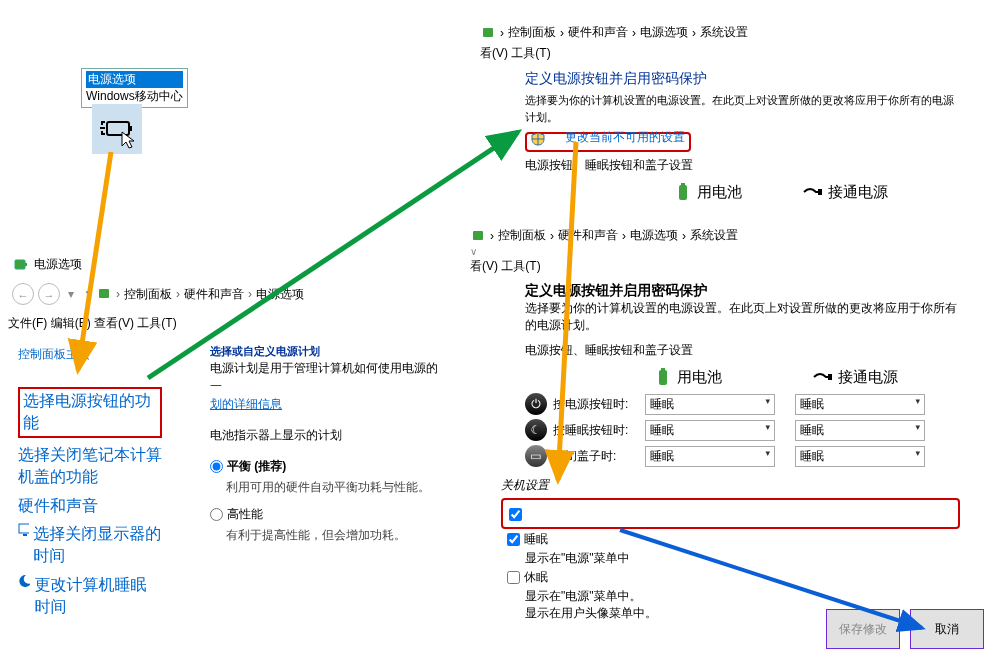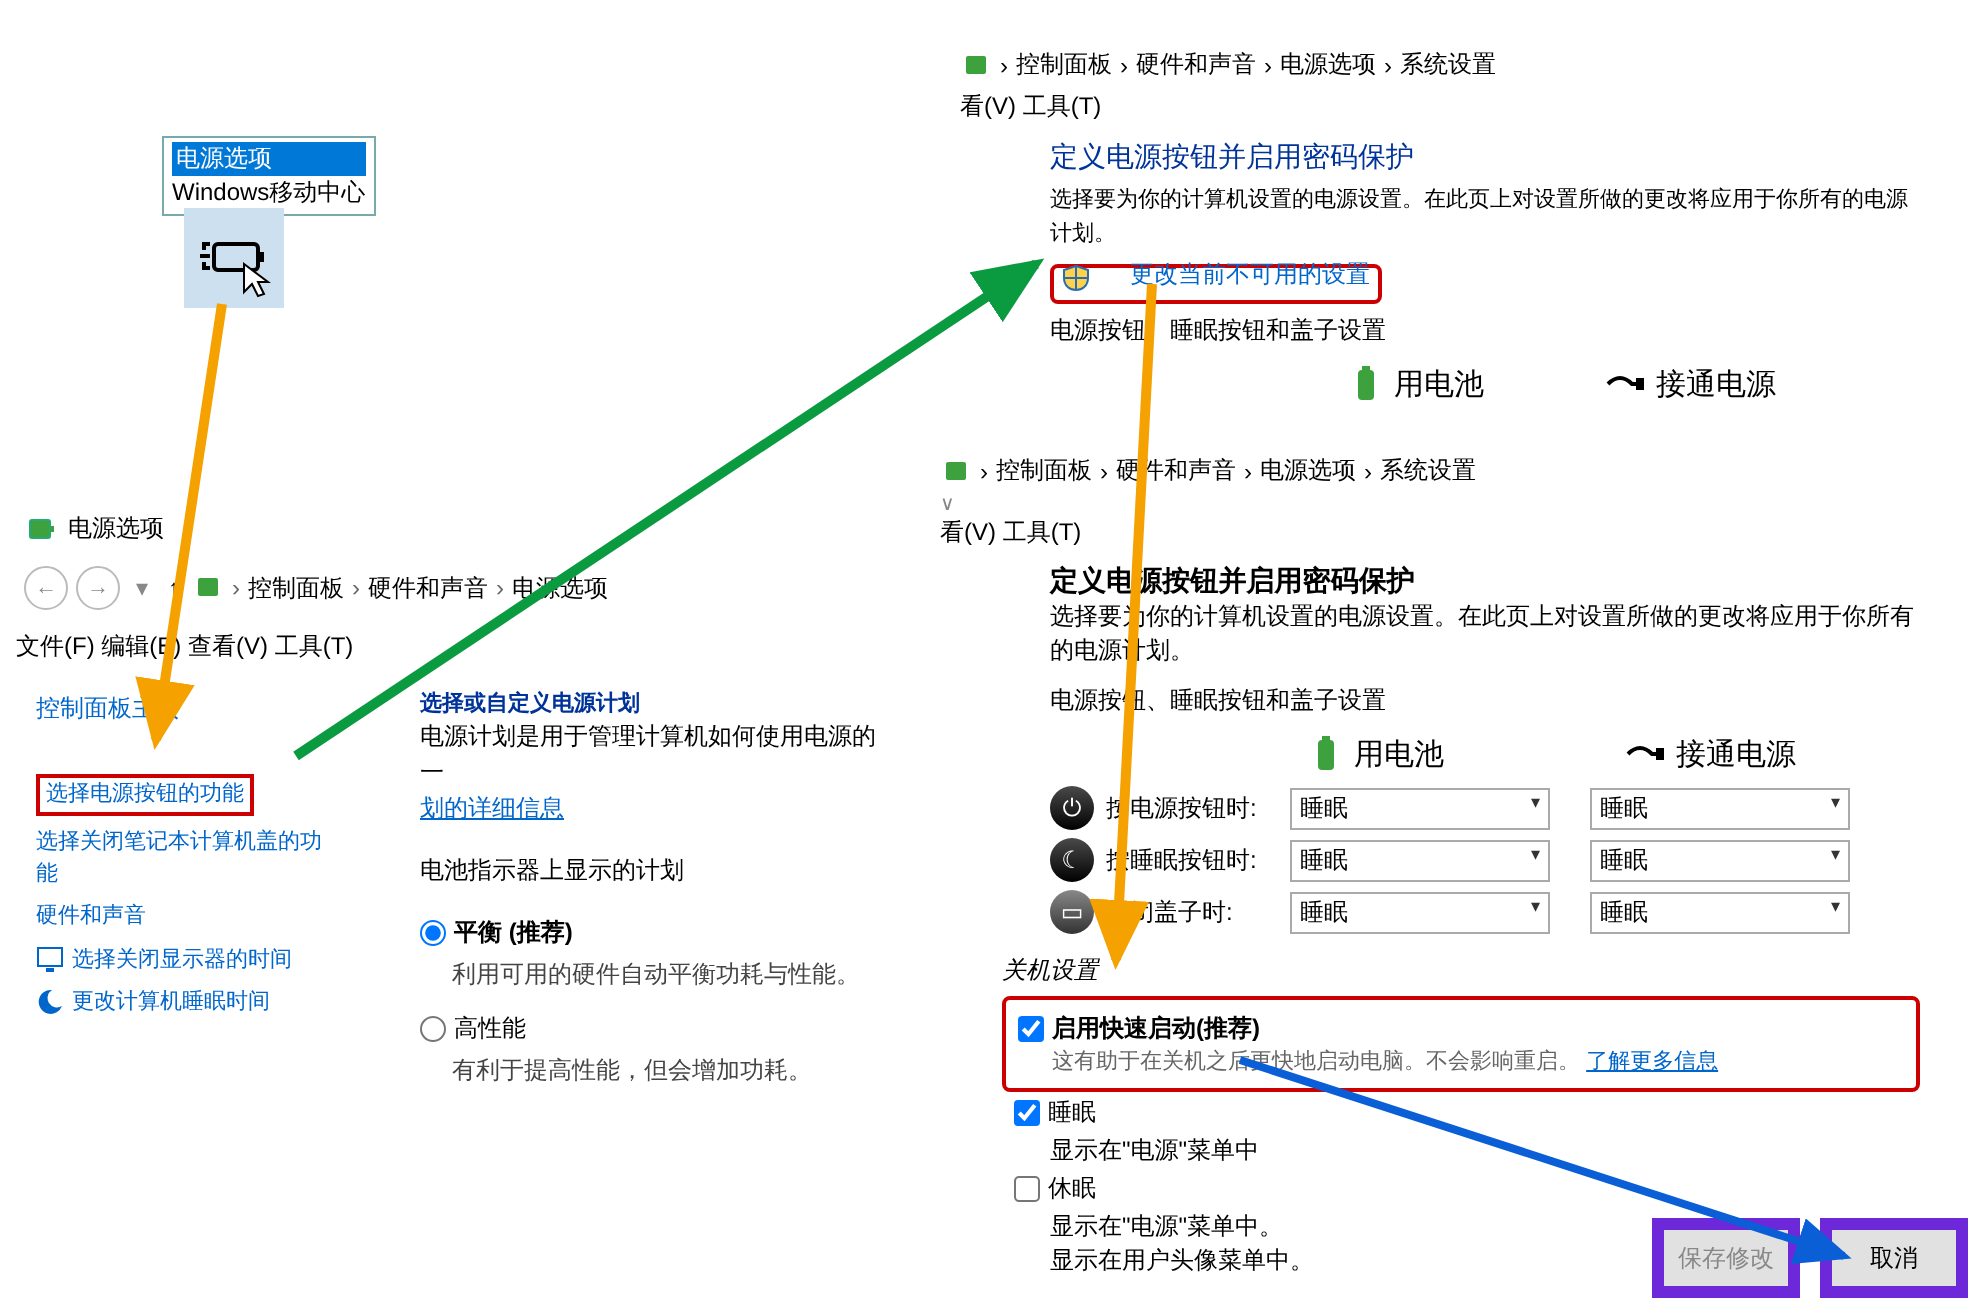--- a/index.html
+++ b/index.html
@@ -16,21 +16,21 @@
 .cursor { position: absolute; left: 120px; top: 130px; }
 
 
 .left-panel { left: 0; top: 252px; width: 455px; }
 .small-icon-row { display: flex; align-items: center; gap: 6px; padding: 4px 12px; font-size: 12px; }
 .breadcrumb { display: flex; align-items: center; gap: 4px; padding: 6px 12px; font-size: 12px; }
 .breadcrumb .sep { color: #666; }
 .menubar { padding: 4px 8px; font-size: 12px; }
 .sidebar-left { float: left; width: 180px; padding: 10px 18px; }
 .sidebar-left .home { color: #0066cc; font-size: 12px; margin-bottom: 24px; }
-.sidebar-left .link { color: #0066cc; font-size: 11px; margin: 6px 0; cursor: pointer; line-height: 1.4; }
+.sidebar-left .link { color: #0066cc; font-size: 16px; margin: 6px 0; cursor: pointer; line-height: 1.4; }
 .sidebar-left .icon-link { display: flex; gap: 4px; align-items: flex-start; }
 .main-left { margin-left: 200px; padding: 8px 10px; }
 .main-left h2 { color: #003399; font-size: 11px; font-weight: bold; margin-bottom: 0; }
 .main-left p { font-size: 12px; line-height: 1.5; }
 .main-left .link-inline { color: #0066cc; text-decoration: underline; }
 .section { margin-top: 14px; }
 .radio-row { display: flex; align-items: center; gap: 4px; margin: 4px 0; }
 .radio-desc { margin-left: 16px; color: #444; font-size: 12px; margin-bottom: 10px; }
 .redbox { border: 2px solid #cc0000; padding: 1px 3px; display: inline-block; }
 .redbox2 { border: 2px solid #cc0000; border-radius: 4px; padding: 1px 4px; }
@@ -59,21 +59,21 @@
 
 
 .shut-block { margin-top: 10px; margin-left: -24px; }
 .shut-title { font-size: 12px; margin-bottom: 4px; font-style: italic; }
 .chk-row { display: flex; align-items: flex-start; gap: 4px; margin: 2px 0; }
 .chk-row input { margin-top: 2px; }
 .chk-row .main { font-size: 12px; }
 .chk-row .sub { font-size: 11px; color: #666; margin-left: 18px; }
 
 .footer-btns { position: absolute; right: 8px; bottom: 8px; display: flex; gap: 10px; }
-.footer-btns button { width: 74px; height: 40px; font-size: 12px; background: #e1e1e1; border: 6px solid #6d28d9; cursor: pointer; }
+.footer-btns button { width: 74px; height: 40px; font-size: 12px; background: #e1e1e1; border: 1px solid #6d28d9; cursor: pointer; }
 .footer-btns button.disabled { color: #888; }
 
 
 svg.overlay { position: absolute; left: 0; top: 0; pointer-events: none; }
 
 .circle-icon { width: 22px; height: 22px; border-radius: 50%; background: linear-gradient(#4a4a4a,#000); display: inline-flex; align-items: center; justify-content: center; color: #fff; font-size: 12px; }
 .nav-back { width: 22px; height: 22px; border-radius: 50%; border: 1px solid #bbb; display: inline-flex; align-items: center; justify-content: center; color: #888; font-size: 11px; }
 </style>
 </head>
 <body>
@@ -288,24 +288,20 @@
             <span class="dd">▾</span>
           </div>
       </div>
     </div>
 
     <div class="shut-block">
       <div class="shut-title">关机设置</div>
       <div class="redbox-lg">
         <div class="chk-row">
           <input type="checkbox" checked="" style="">
-          <div>
-            <b class="main">启用快速启动(推荐)</b>
-            <div class="sub" style="margin-left:0"><span>这有助于在关机之后更快地启动电脑。不会影响重启。</span> <a style="color:#0066cc;text-decoration:underline">了解更多信息</a></div>
-          </div>
         </div>
       </div>
       <div class="chk-row" style="margin-left:6px">
         <input type="checkbox" checked="" style="">
           <div><span class="main">睡眠</span></div>
       </div>
       <div class="sub" style="margin-left:24px">显示在"电源"菜单中</div>
       <div class="chk-row" style="margin-left:6px">
         <input type="checkbox" style="">
           <div><span class="main">休眠</span></div>

